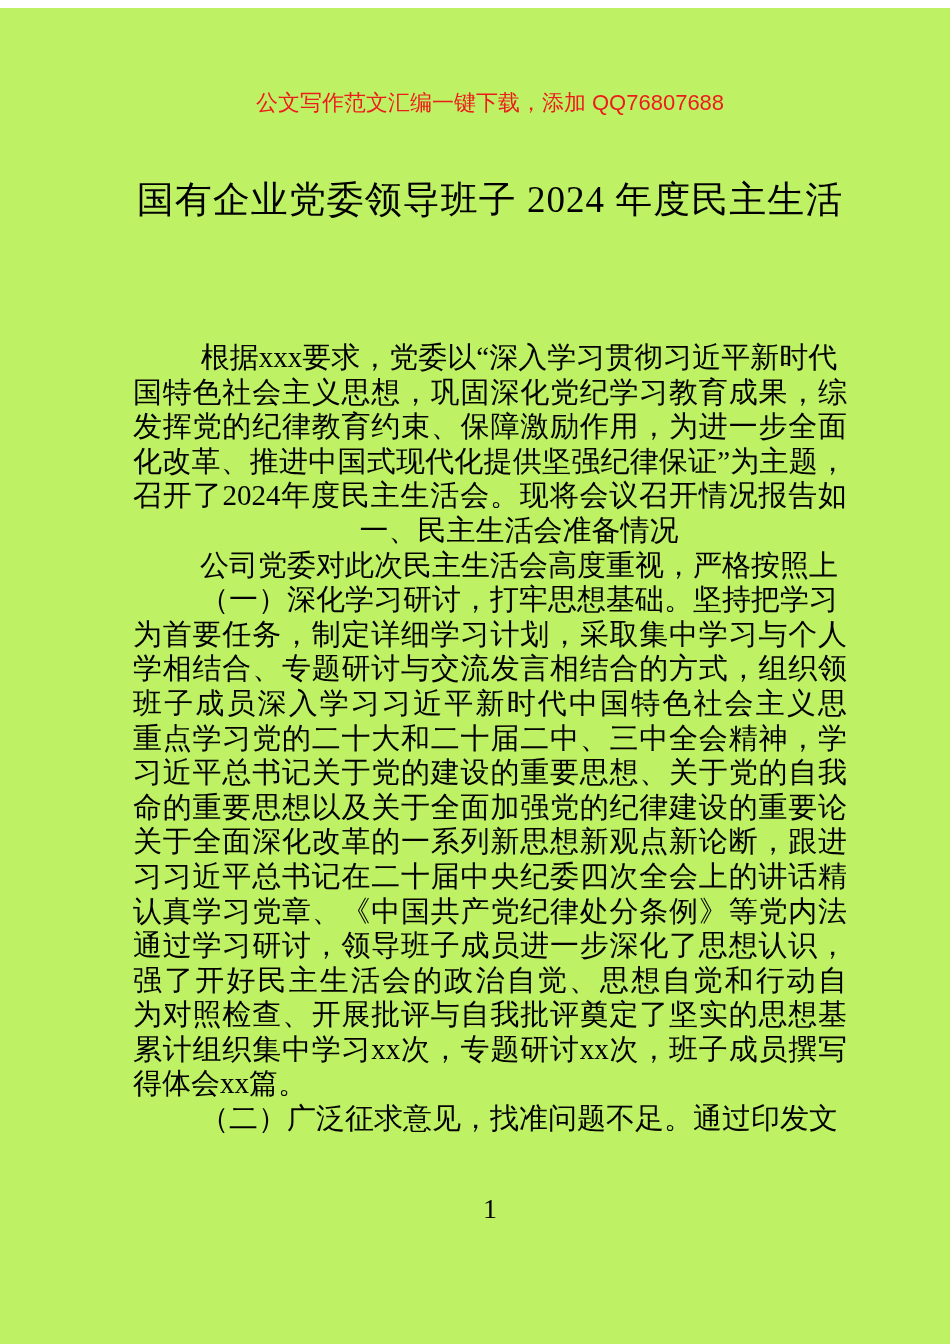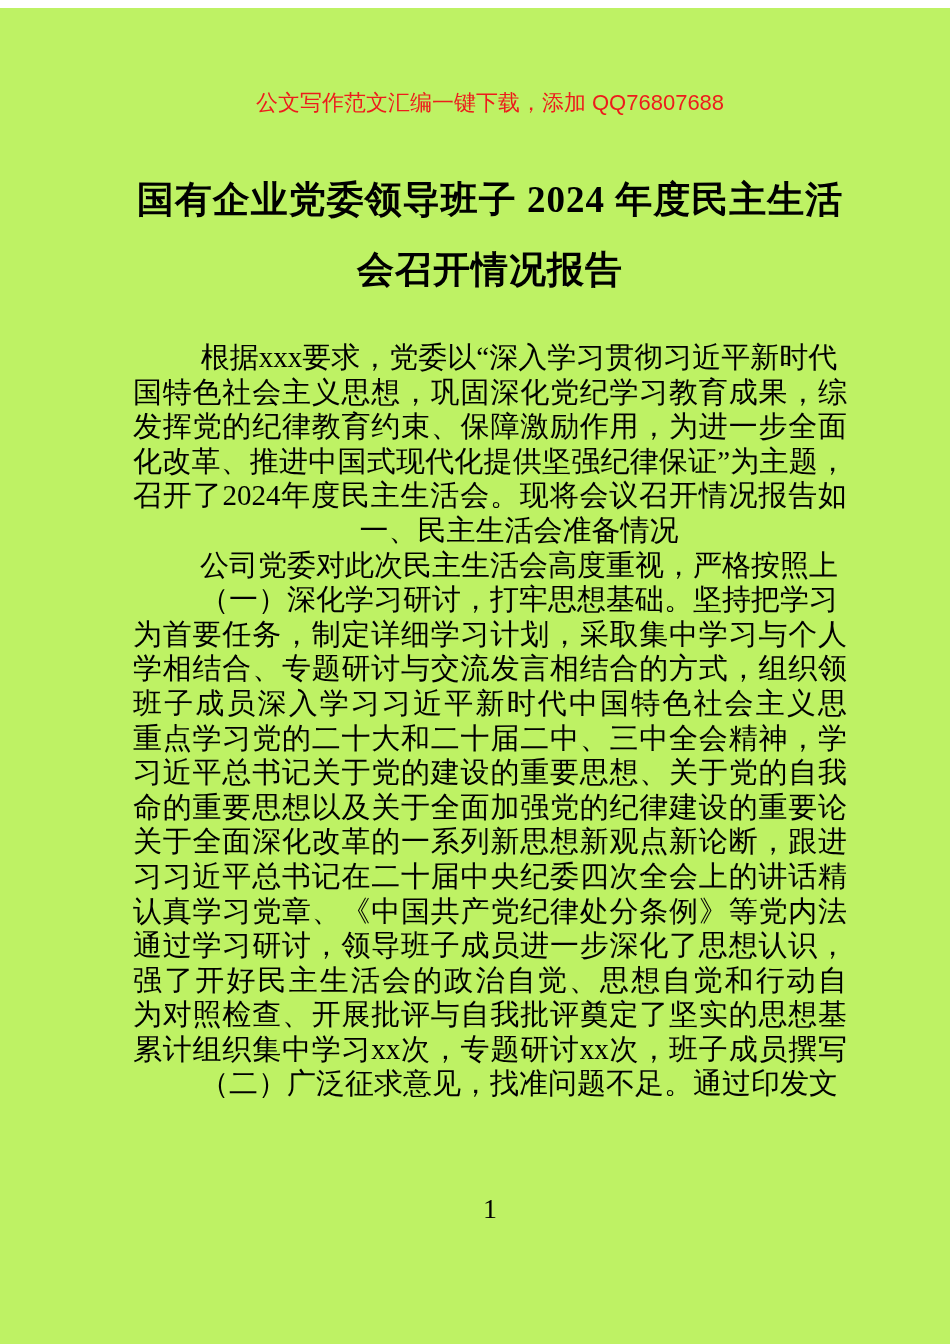--- a/index.html
+++ b/index.html
@@ -24,21 +24,21 @@
   }
   .title {
     position: absolute;
     top: 157px;
     left: 133px;
     width: 714px;
     margin: 0;
     text-align: center;
     font-family: "Liberation Serif", "DejaVu Serif", serif;
     font-size: 37px;
-    font-weight: 700;
+    font-weight: 400;
     line-height: 70px;
     color: #000000;
     letter-spacing: 1px;
   }
   .title-line { display: block; }
   .doc-body {
     position: absolute;
     top: 332px;
     left: 133px;
     width: 714px;
@@ -71,21 +71,20 @@
 </style>
 </head>
 <body>
 
 <div class="page">
 
   <div class="promo" style="color: rgb(237, 28, 28);">公文写作范文汇编一键下载，添加 QQ76807688</div>
 
   <h1 class="title">
     <span class="title-line">国有企业党委领导班子 2024 年度民主生活</span>
-    <span class="title-line">会召开情况报告</span>
   </h1>
 
   <div class="doc-body" id="body-lines" style="color: rgb(0, 0, 0);">
       <div class="line indent fill">根据xxx要求，党委以“深入学习贯彻习近平新时代中</div>
       <div class="line fill">国特色社会主义思想，巩固深化党纪学习教育成果，综合</div>
       <div class="line fill">发挥党的纪律教育约束、保障激励作用，为进一步全面深</div>
       <div class="line fill">化改革、推进中国式现代化提供坚强纪律保证”为主题，</div>
       <div class="line fill">召开了2024年度民主生活会。现将会议召开情况报告如下。</div>
       <div class="line indent">一、民主生活会准备情况</div>
       <div class="line indent fill">公司党委对此次民主生活会高度重视，严格按照上级</div>
@@ -96,18 +95,19 @@
       <div class="line fill">重点学习党的二十大和二十届二中、三中全会精神，学习</div>
       <div class="line fill">习近平总书记关于党的建设的重要思想、关于党的自我革</div>
       <div class="line fill">命的重要思想以及关于全面加强党的纪律建设的重要论述</div>
       <div class="line fill">关于全面深化改革的一系列新思想新观点新论断，跟进学</div>
       <div class="line fill">习习近平总书记在二十届中央纪委四次全会上的讲话精神</div>
       <div class="line fill">认真学习党章、《中国共产党纪律处分条例》等党内法规</div>
       <div class="line fill">通过学习研讨，领导班子成员进一步深化了思想认识，增</div>
       <div class="line fill">强了开好民主生活会的政治自觉、思想自觉和行动自觉，</div>
       <div class="line fill">为对照检查、开展批评与自我批评奠定了坚实的思想基础</div>
       <div class="line fill">累计组织集中学习xx次，专题研讨xx次，班子成员撰写心</div>
+      <div class="line">得体会xx篇。</div>
       <div class="line indent fill">（二）广泛征求意见，找准问题不足。通过印发文件、</div>
     </div>
 
   <div class="pageno">1</div>
 
 </div>
 
 </body></html>

